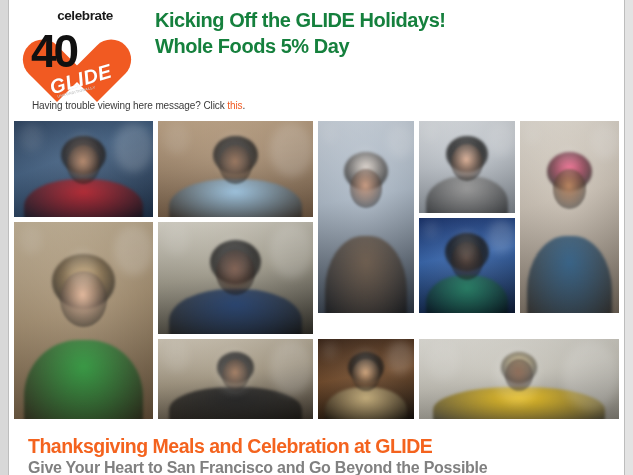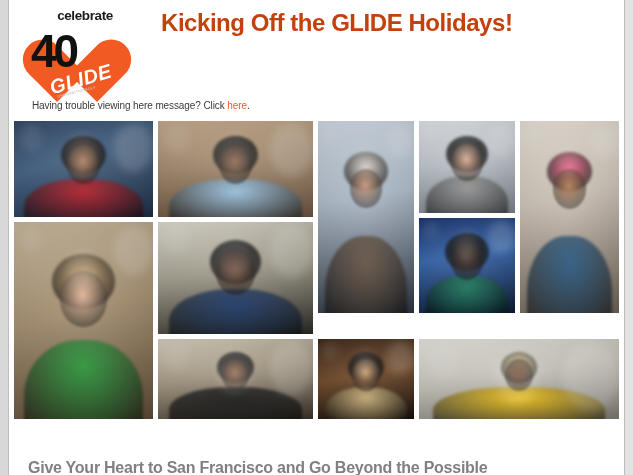--- a/index.html
+++ b/index.html
@@ -136,27 +136,27 @@
     color: #c8c8c8;
     letter-spacing: 0.3px;
     z-index: 5;
     transform: rotate(-14deg);
     font-family: "Liberation Sans", sans-serif;
   }
 
   
   #headline {
     position: absolute;
-    left: 152px;
+    left: 146px;
     top: 8px;
     width: 468px;
-    font-size: 24px;
+    font-size: 20px;
     font-weight: bold;
     line-height: 1.29;
-    color: #c2410c;
+    color: #15803d;
     letter-spacing: -0.45px;
     font-family: "Liberation Sans", sans-serif;
   }
   #headline .hl-line { display: block; white-space: nowrap; }
 
   
   #trouble-bar {
     position: absolute;
     left: 23px;
     top: 100px;
@@ -249,24 +249,25 @@
     <div id="logo">
       <div id="logo-celebrate">celebrate</div>
       <div id="logo-heart"></div>
       <div id="logo-50">40</div>
       <div id="logo-glide">GLIDE</div>
       <div id="logo-tagline">UNCONDITIONALLY</div>
     </div>
 
     <div id="headline">
       <span class="hl-line">Kicking Off the GLIDE Holidays!</span>
+      <span class="hl-line">Whole Foods 5% Day</span>
     </div>
 
     <div id="trouble-bar">
-      <span>Having trouble viewing here message? Click </span><a id="trouble-link" href="#">here</a><span>.</span>
+      <span>Having trouble viewing here message? Click </span><a id="trouble-link" href="#">this</a><span>.</span>
     </div>
 
   </div>
 
   <div id="collage">
       <div class="tile" title="Smiling young girl in red shirt" style="left: 5px; top: 4px; width: 139px; height: 96px;">
         <div class="img" style="background: linear-gradient(160deg, rgb(46, 69, 99) 0%, rgb(61, 91, 125) 38%, rgb(29, 46, 69) 100%);"></div>
         <div class="blob" style="width: 119.54px; height: 59.52px; left: 9.73px; top: 57.6px; border-radius: 46% 46% 38% 38%; background: radial-gradient(70% 70% at 50% 22%, rgb(183, 32, 44) 0%, rgba(0, 0, 0, 0.55) 100%); filter: blur(1.4px);"></div>
         <div class="blob" style="width: 44.16px; height: 37.9776px; left: 47.42px; top: 15.36px; background: radial-gradient(60% 60% at 50% 40%, rgb(42, 26, 18) 0%, rgba(0, 0, 0, 0.7) 100%); filter: blur(1.6px);"></div>
         <div class="blob" style="width: 32.64px; height: 38.5152px; left: 53.18px; top: 24px; background: radial-gradient(58% 58% at 48% 42%, rgb(156, 100, 64) 0%, rgba(0, 0, 0, 0.45) 100%); filter: blur(1.3px);"></div>
@@ -371,16 +372,17 @@
         <div class="blob" style="width: 36.8px; height: 31.648px; left: 81.6px; top: 12.8px; background: radial-gradient(60% 60% at 50% 40%, rgb(224, 201, 143) 0%, rgba(0, 0, 0, 0.7) 100%); filter: blur(1.6px);"></div>
         <div class="blob" style="width: 27.2px; height: 32.096px; left: 86.4px; top: 20px; background: radial-gradient(58% 58% at 48% 42%, rgb(107, 64, 38) 0%, rgba(0, 0, 0, 0.45) 100%); filter: blur(1.3px);"></div>
         <div class="blob" style="width: 32px; height: 40px; left: 8px; top: 1.6px; background: rgba(255, 255, 255, 0.1); filter: blur(4px);"></div>
         <div class="blob" style="width: 44px; height: 55px; left: 76px; top: 11.2px; background: rgba(255, 255, 255, 0.14); filter: blur(4px);"></div>
         <div class="blob" style="width: 56px; height: 70px; left: 144px; top: 1.6px; background: rgba(255, 255, 255, 0.18); filter: blur(4px);"></div>
         <div class="veil"></div>
       </div>
     </div>
 
   <div id="footer-copy">
+    <div id="footer-title">Thanksgiving Meals and Celebration at GLIDE</div>
     <div id="footer-sub">Give Your Heart to San Francisco and Go Beyond the Possible</div>
   </div>
 
 </div>
 
 </body></html>

